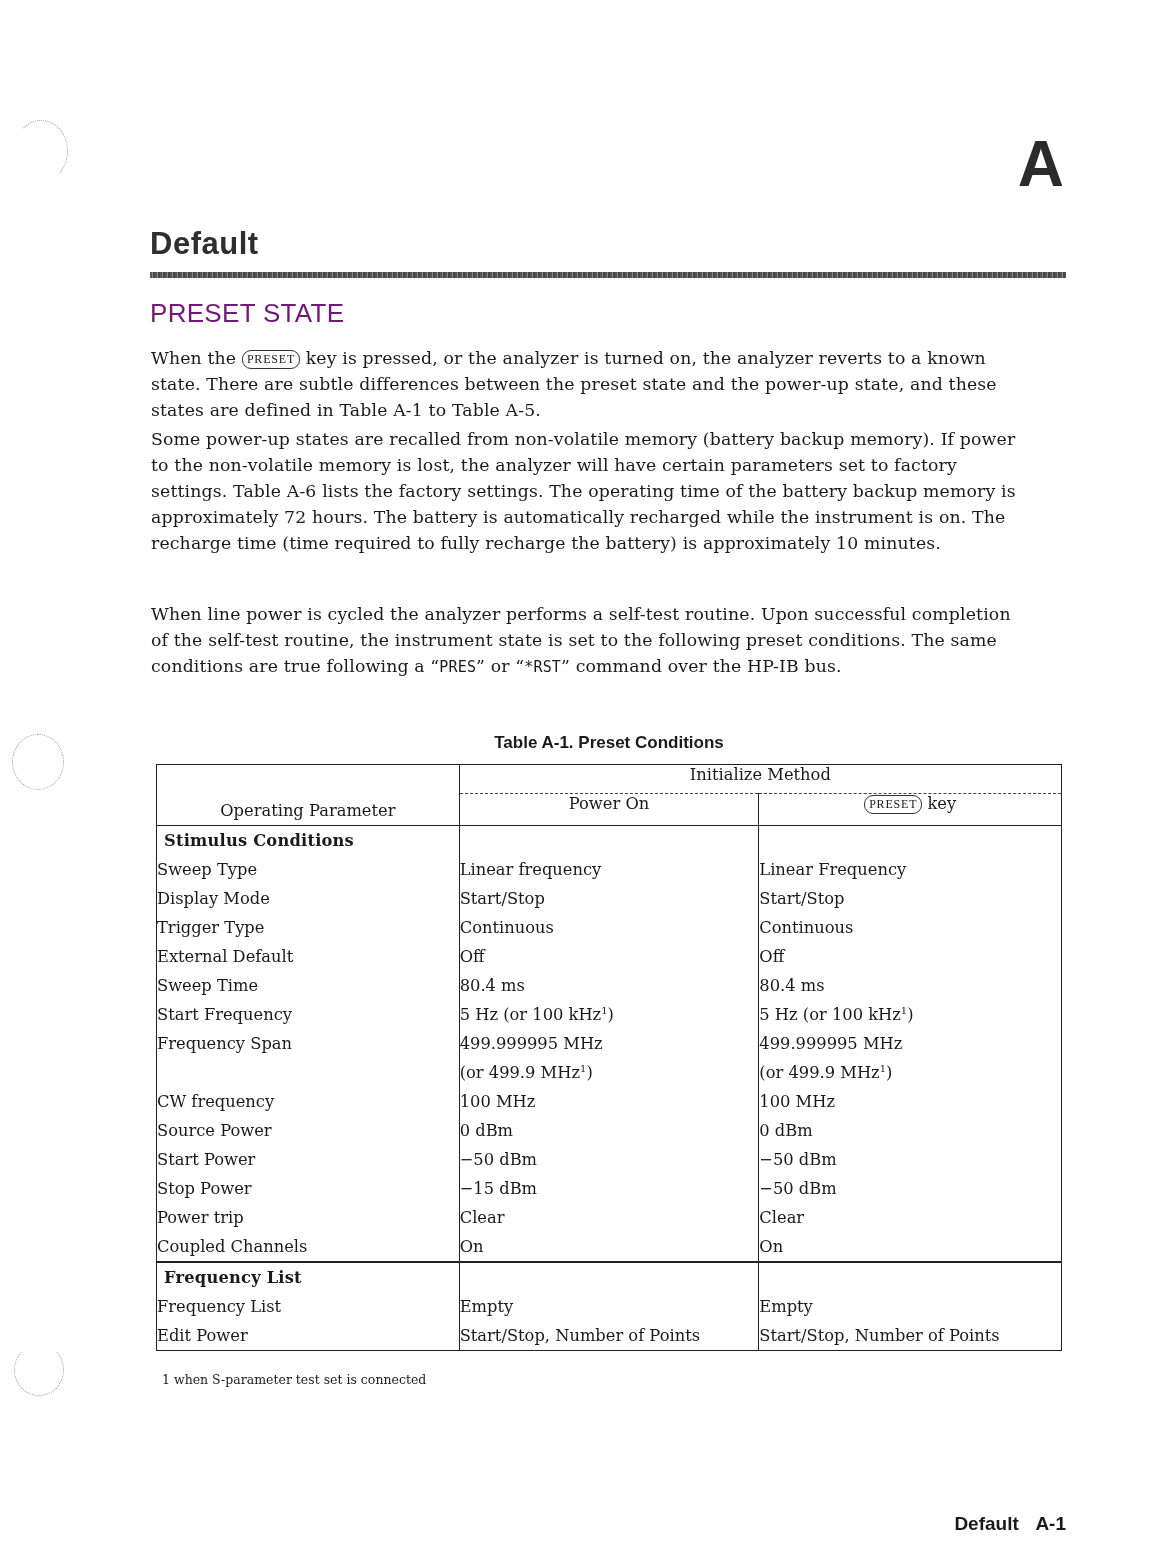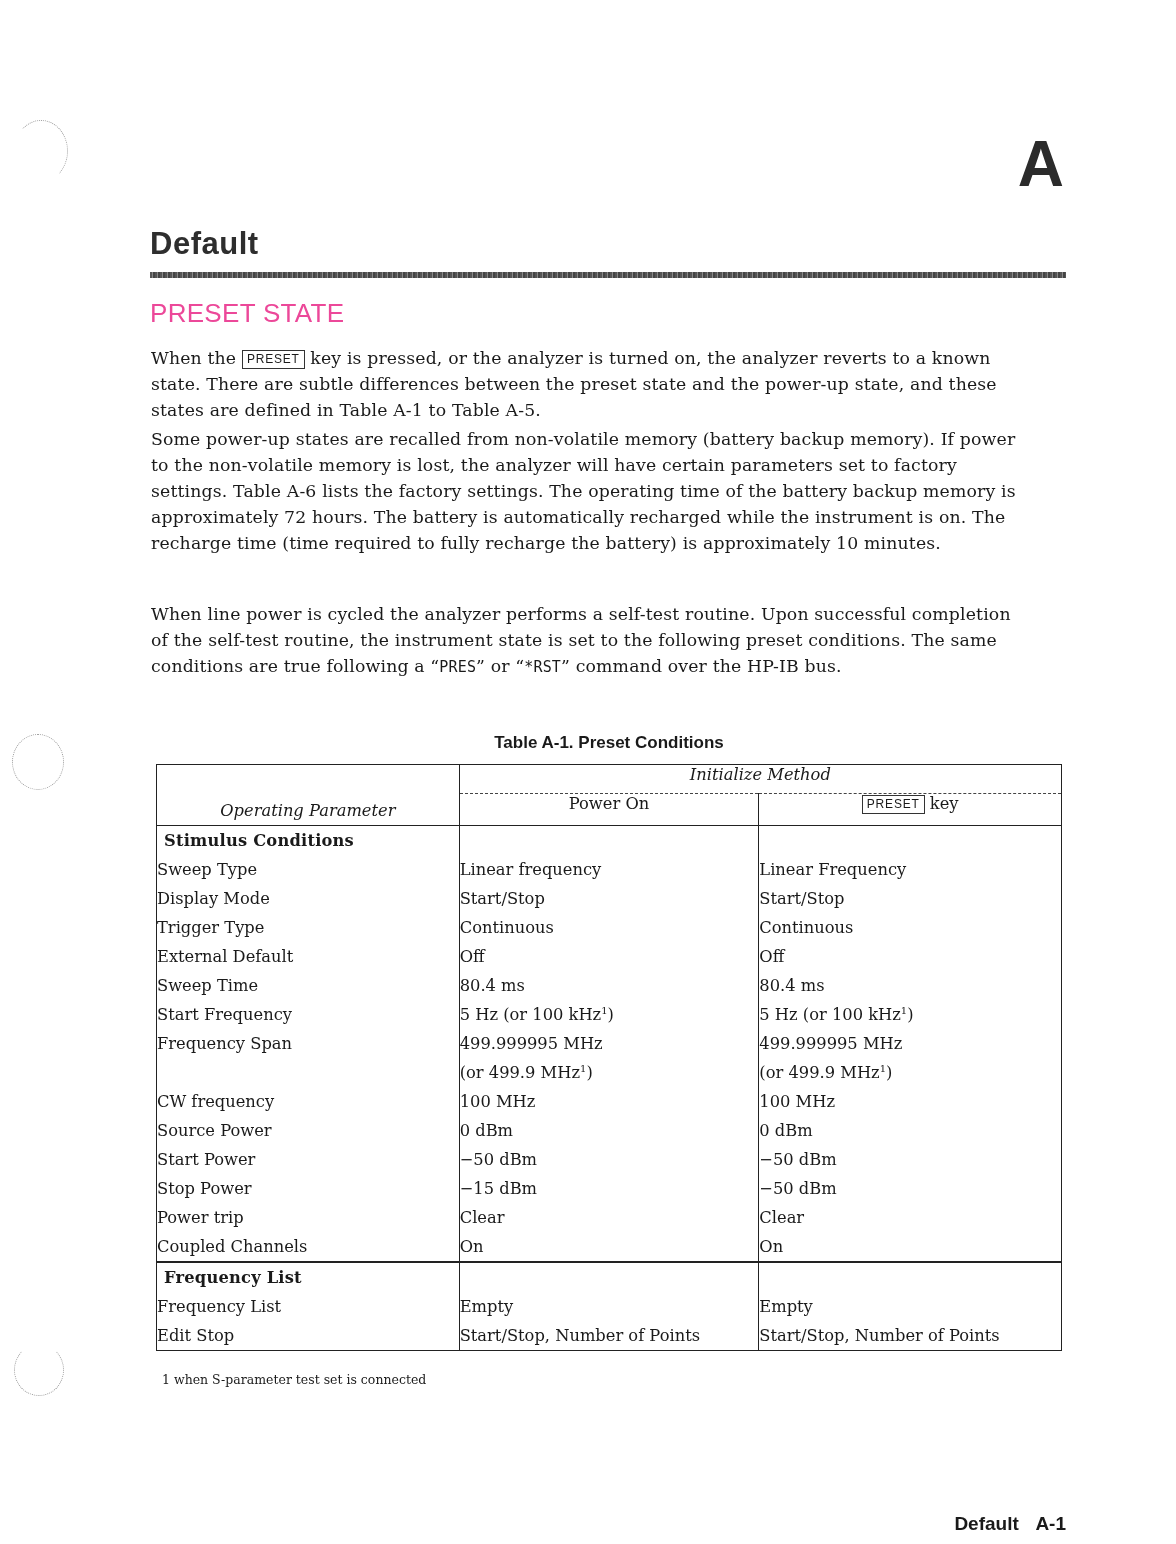--- a/index.html
+++ b/index.html
@@ -25,57 +25,57 @@
     font-weight: 700; font-size: 31px; line-height: 1; color: #2e2e2e;
     letter-spacing: 0.5px;
   }
   .rule {
     position: absolute; left: 150px; top: 272px; width: 916px; height: 6px;
     background: repeating-linear-gradient(90deg, #555 0 2px, #888 2px 3px, #444 3px 5px);
   }
   .section-title {
     position: absolute; left: 150px; top: 300px;
     font-family: "Liberation Sans", "DejaVu Sans", sans-serif;
-    font-size: 26px; line-height: 1; color: #ec4899; font-weight: 400;
+    font-size: 26px; line-height: 1; color: #701a75; font-weight: 400;
     letter-spacing: 0.3px;
   }
   .body-text {
     position: absolute; left: 151px; width: 880px;
     font-size: 17.3px; line-height: 26px; letter-spacing: 0.15px;
   }
   .p1 { top: 345px; }
   .p2 { top: 426px; }
   .p3 { top: 601px; }
 
   .keycap {
     display: inline-block;
-    font-family: Liberation Sans, sans-serif;
+    font-family: Liberation Serif, serif;
     font-size: 12px; letter-spacing: 0.8px;
-    border: 1.3px solid #333; border-radius: 0;
+    border: 1.3px solid #333; border-radius: 9px;
     padding: 0 4px; line-height: 17px; vertical-align: 1px;
   }
   .mono { font-family: "DejaVu Sans Mono", "Liberation Mono", monospace; font-size: 15px; }
 
   .table-caption {
     position: absolute; left: 0; width: 1218px; top: 733px; text-align: center;
     font-family: "Liberation Sans", "DejaVu Sans", sans-serif;
     font-weight: 700; font-size: 17px;
   }
 
   table.preset {
     position: absolute; left: 156px; top: 764px;
     width: 906px; border-collapse: collapse;
     font-size: 16.3px;
   }
   table.preset td, table.preset th { padding: 0; vertical-align: top; font-weight: normal; }
   table.preset col.c1 { width: 303px; }
   table.preset col.c2 { width: 300px; }
   table.preset col.c3 { width: 303px; }
 
-  .hdr-top th { height: 28px; border-top: 1.5px solid #222; text-align: center; vertical-align: middle; font-style: italic; }
+  .hdr-top th { height: 28px; border-top: 1.5px solid #222; text-align: center; vertical-align: middle; }
   .hdr-top th.op { border-left: 1.5px solid #222; border-right: 1.5px solid #222; border-bottom: 1.5px solid #222; vertical-align: middle; padding-top: 30px; }
   .hdr-top th.im { border-right: 1.5px solid #222; border-bottom: 1px dashed #444; }
   .hdr-sub th { height: 31px; text-align: center; vertical-align: middle; border-bottom: 1.5px solid #222; }
   .hdr-sub th.pw { border-right: 1.5px solid #222; text-align: center; }
   .hdr-sub th.pk { border-right: 1.5px solid #222; }
 
   table.preset td { line-height: 29px; margin-top: 48px; }
   td.param { border-left: 1.5px solid #222; border-right: 1.5px solid #222; padding-left: 14px; }
   td.param.group { padding-left: 7px; font-weight: 700; letter-spacing: 0.2px; }
   td.v1 { border-right: 1.5px solid #222; padding-left: 8px; }
@@ -206,21 +206,21 @@
         <td class="param group">Frequency List</td>
         <td class="v1"></td>
         <td class="v2"></td>
       </tr>
       <tr>
         <td class="param">Frequency List</td>
         <td class="v1"><span>Empty</span></td>
         <td class="v2"><span>Empty</span></td>
       </tr>
       <tr class="last">
-        <td class="param">Edit Stop</td>
+        <td class="param">Edit Power</td>
         <td class="v1"><span>Start/Stop, Number of Points</span></td>
         <td class="v2"><span>Start/Stop, Number of Points</span></td>
       </tr>
     </tbody>
 </table>
 
 <div class="footnote">1 when S-parameter test set is connected</div>
 <div class="folio"><span>Default</span> <span>A-1</span></div>
 
 </body></html>

